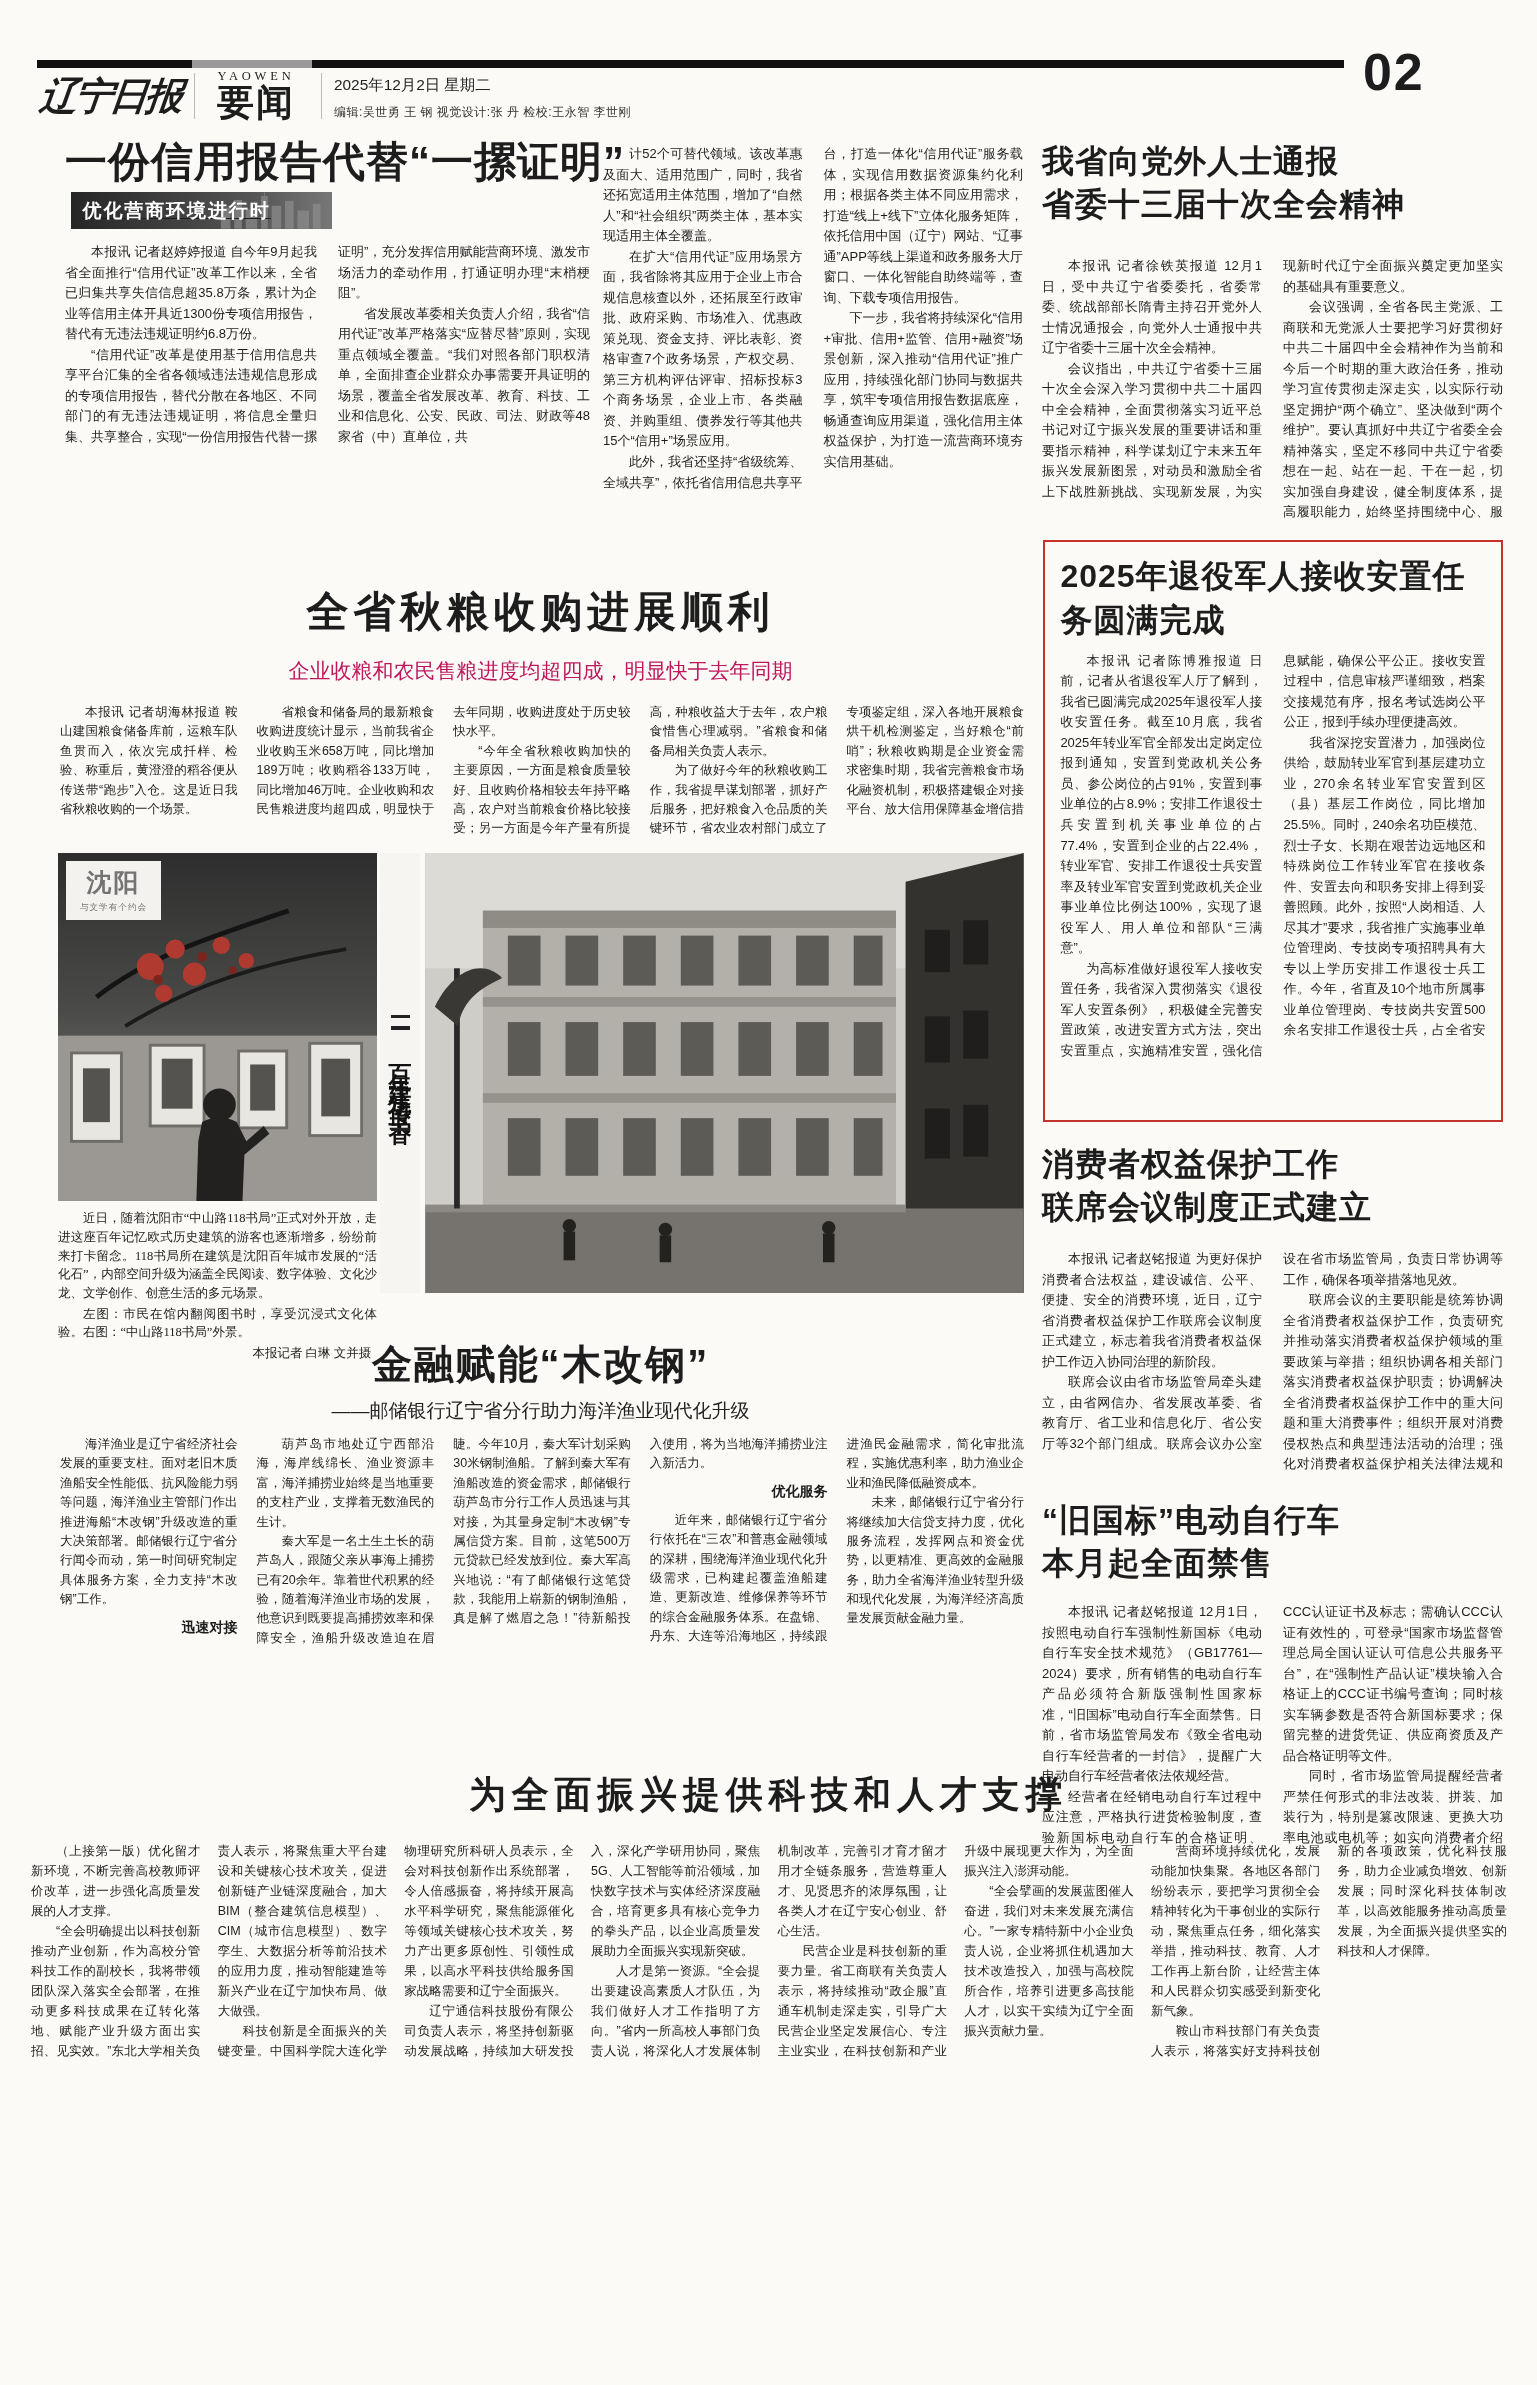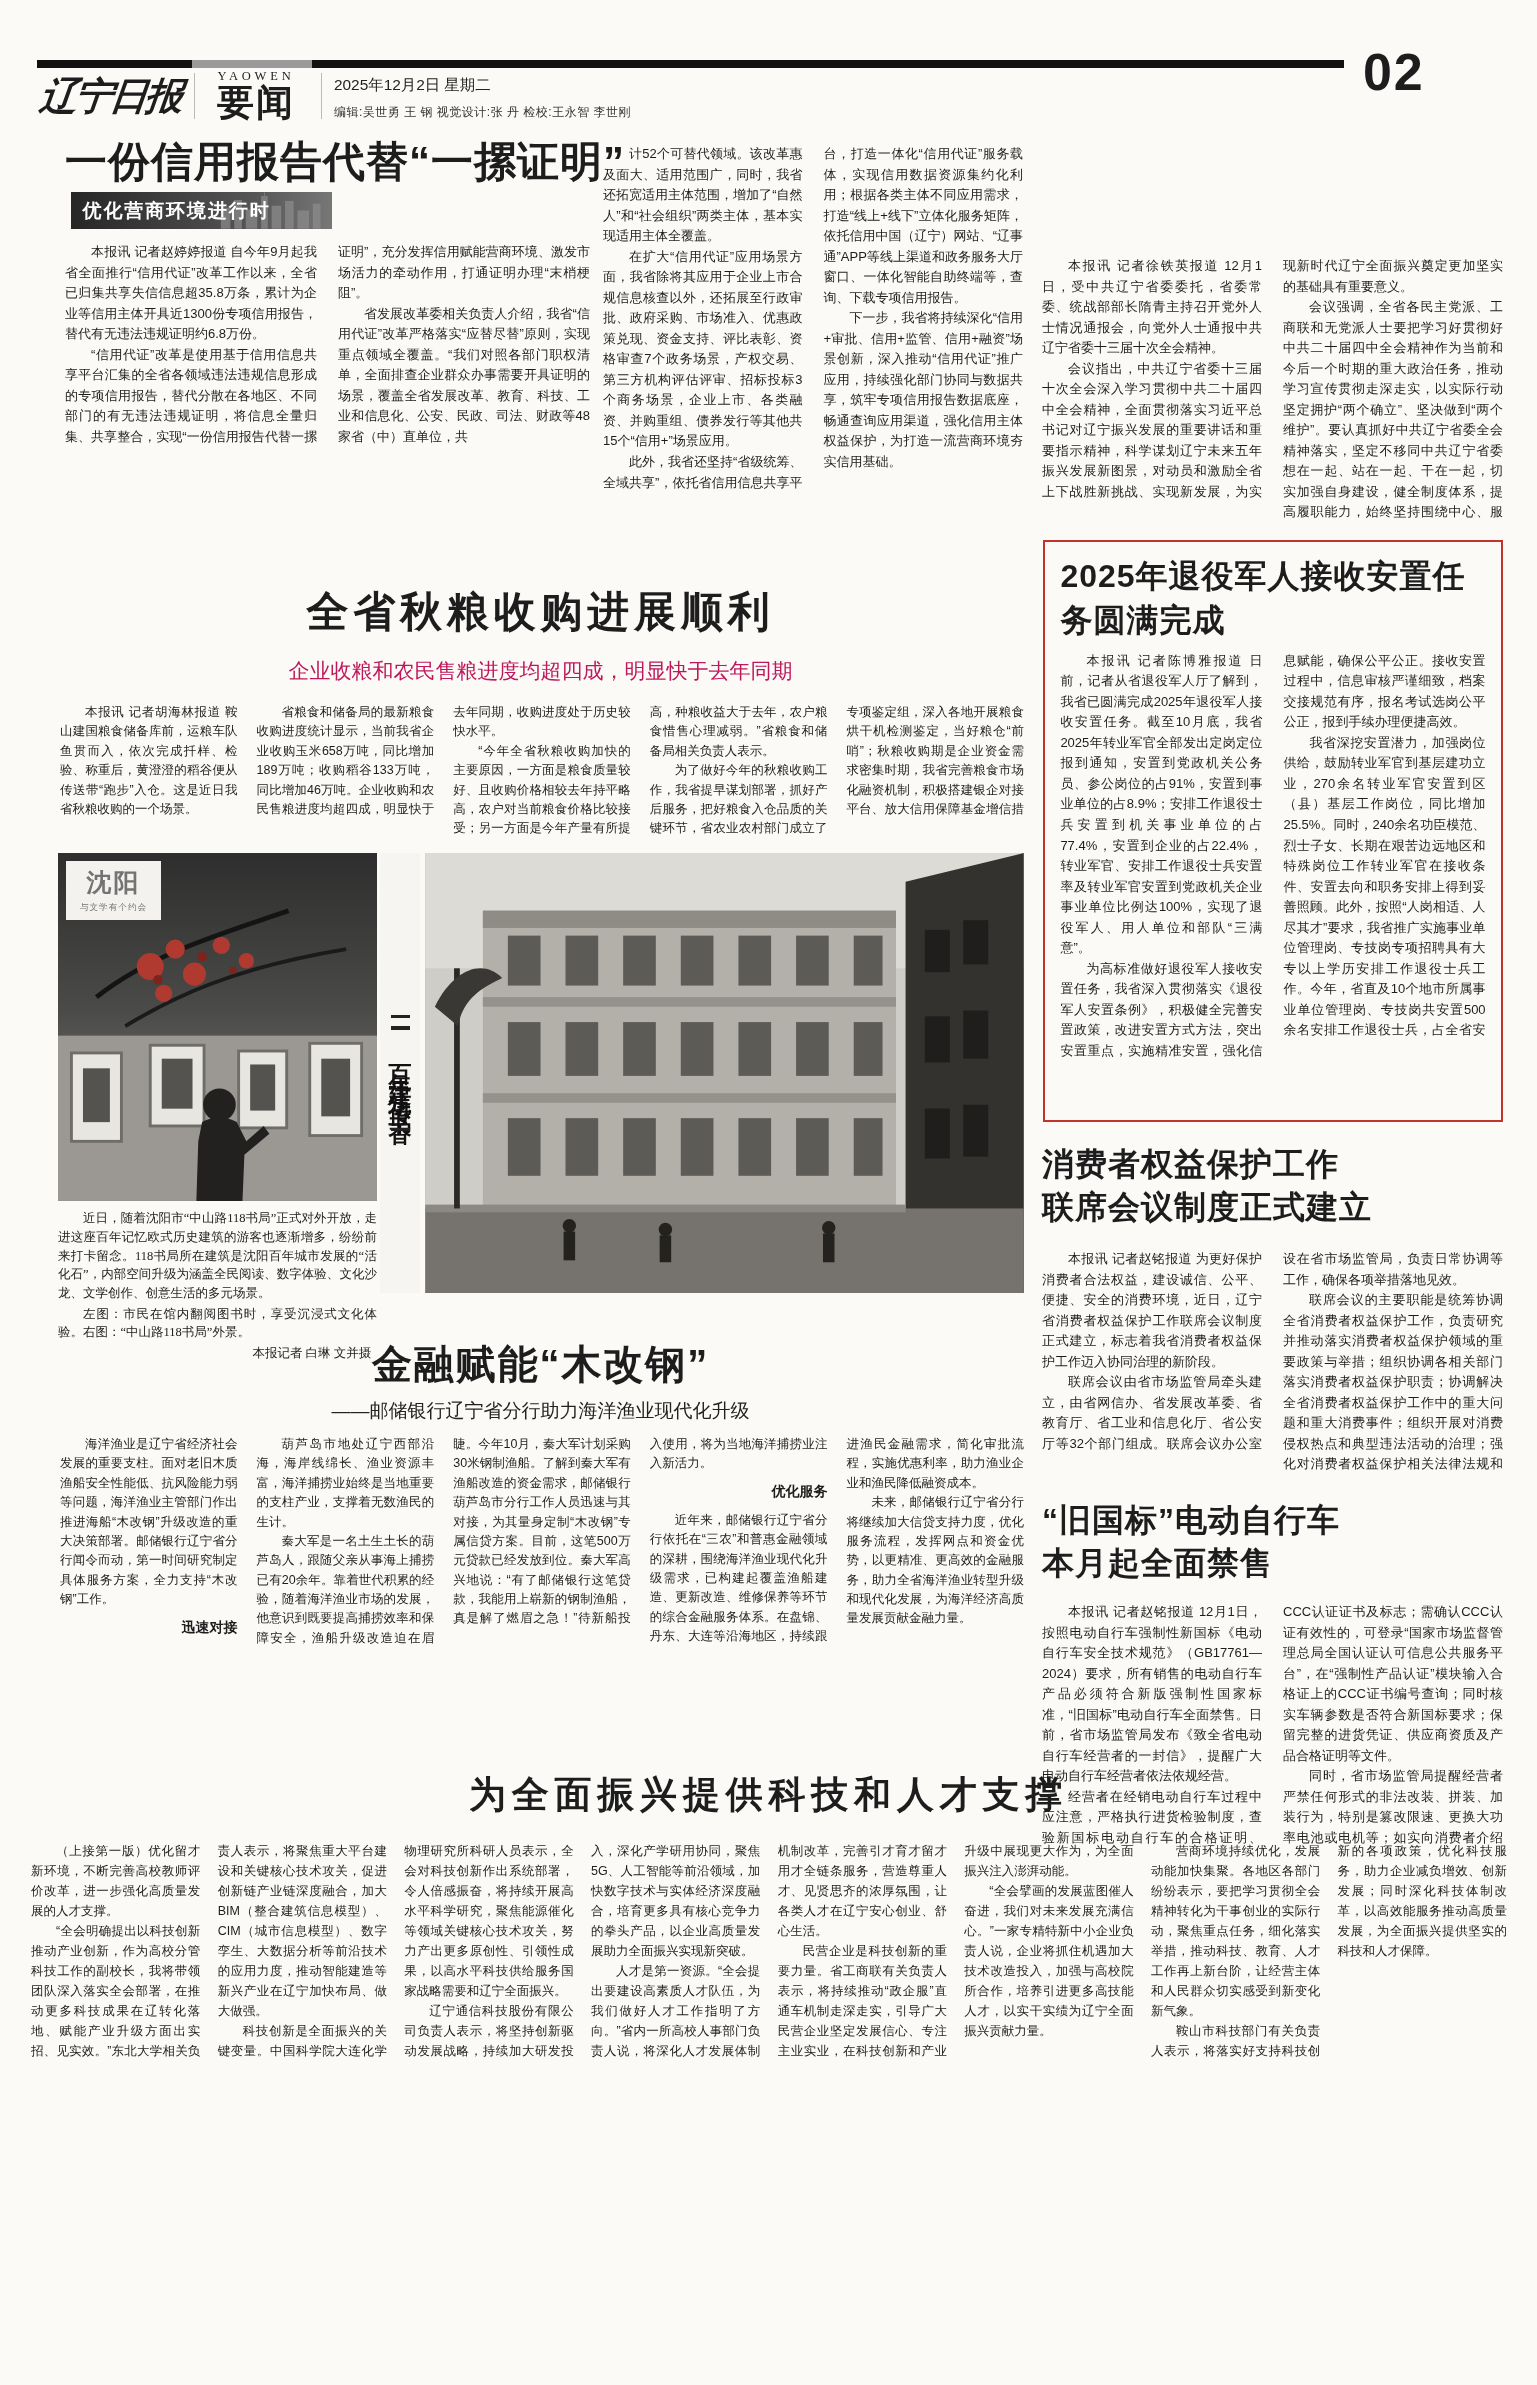--- a/index.html
+++ b/index.html
@@ -24,21 +24,21 @@
   .hl-serif{font-weight:bold;font-family:"Liberation Serif",serif;}
   .body-cols{column-gap:21px;font-size:13px;line-height:1.58;text-align:justify;overflow:hidden;}
   .body-cols p{margin:0;text-indent:2em;}
   .cols-2{column-count:2;}
   .cols-5{column-count:5;column-gap:19px;}
   .cols-8{column-count:8;column-gap:17.3px;}
   .subhead{column-span:none;text-align:right;font-weight:bold;font-size:14px;margin:7.7px 0;text-indent:0;}
   
   .a1-headline{position:absolute;left:65px;top:134px;font-size:42px;white-space:nowrap;letter-spacing:1px;}
   .kicker{position:absolute;left:71px;top:192px;width:261px;height:37px;
-          background:linear-gradient(90deg,#262626,#555 70%,#777);display:flex;align-items:center;overflow:hidden;}
+          background:linear-gradient(90deg,#262626,#555 70%,#777);display:flex;align-items:center;overflow:hidden;text-decoration:underline;}
   .kicker-text{color:#fff;font-weight:bold;font-size:19px;letter-spacing:1.9px;padding-left:11.5px;position:relative;z-index:2;white-space:nowrap;}
   .kicker svg{position:absolute;right:0;top:0;z-index:1;}
   .a1-body-l{position:absolute;left:65px;top:242px;width:525px;height:298px;}
   .a1-body-r{position:absolute;left:603px;top:144px;width:420px;height:396px;}
   
   .a2-headline{position:absolute;left:58px;top:584px;width:965px;text-align:center;
                font-size:42px;letter-spacing:4.8px;}
   .a2-subtitle{position:absolute;left:58px;top:657px;width:965px;text-align:center;font-size:21px;color:#be185d;}
   .a2-body{position:absolute;left:60px;top:703px;width:964px;height:144px;font-size:12.5px;line-height:1.55;}
   
@@ -268,20 +268,24 @@
         <p>葫芦岛市地处辽宁西部沿海，海岸线绵长、渔业资源丰富，海洋捕捞业始终是当地重要的支柱产业，支撑着无数渔民的生计。</p>
         <p>秦大军是一名土生土长的葫芦岛人，跟随父亲从事海上捕捞已有20余年。靠着世代积累的经验，随着海洋渔业市场的发展，他意识到既要提高捕捞效率和保障安全，渔船升级改造迫在眉睫。今年10月，秦大军计划采购30米钢制渔船。了解到秦大军有渔船改造的资金需求，邮储银行葫芦岛市分行工作人员迅速与其对接，为其量身定制“木改钢”专属信贷方案。目前，这笔500万元贷款已经发放到位。秦大军高兴地说：“有了邮储银行这笔贷款，我能用上崭新的钢制渔船，真是解了燃眉之急！”待新船投入使用，将为当地海洋捕捞业注入新活力。</p>
       </div>
     <h4 class="subhead">优化服务</h4>
     <div>
         <p>近年来，邮储银行辽宁省分行依托在“三农”和普惠金融领域的深耕，围绕海洋渔业现代化升级需求，已构建起覆盖渔船建造、更新改造、维修保养等环节的综合金融服务体系。在盘锦、丹东、大连等沿海地区，持续跟进渔民金融需求，简化审批流程，实施优惠利率，助力渔业企业和渔民降低融资成本。</p>
         <p>未来，邮储银行辽宁省分行将继续加大信贷支持力度，优化服务流程，发挥网点和资金优势，以更精准、更高效的金融服务，助力全省海洋渔业转型升级和现代化发展，为海洋经济高质量发展贡献金融力量。</p>
       </div>
   </div>
 
+  <div class="r-head hl-sans" style="top:140px;">
+    <div>我省向党外人士通报</div>
+    <div>省委十三届十次全会精神</div>
+  </div>
   <div class="r-body body-cols cols-2" style="top:256px;height:279px;">
       <p>本报讯 记者徐铁英报道 12月1日，受中共辽宁省委委托，省委常委、统战部部长隋青主持召开党外人士情况通报会，向党外人士通报中共辽宁省委十三届十次全会精神。</p>
       <p>会议指出，中共辽宁省委十三届十次全会深入学习贯彻中共二十届四中全会精神，全面贯彻落实习近平总书记对辽宁振兴发展的重要讲话和重要指示精神，科学谋划辽宁未来五年振兴发展新图景，对动员和激励全省上下战胜新挑战、实现新发展，为实现新时代辽宁全面振兴奠定更加坚实的基础具有重要意义。</p>
       <p>会议强调，全省各民主党派、工商联和无党派人士要把学习好贯彻好中共二十届四中全会精神作为当前和今后一个时期的重大政治任务，推动学习宣传贯彻走深走实，以实际行动坚定拥护“两个确立”、坚决做到“两个维护”。要认真抓好中共辽宁省委全会精神落实，坚定不移同中共辽宁省委想在一起、站在一起、干在一起，切实加强自身建设，健全制度体系，提高履职能力，始终坚持围绕中心、服务大局，在参政议政中聚众智，在民主监督中建诤言，在政党协商中献良策，为新时代辽宁全面振兴凝聚磅礴力量。</p>
     </div>
 
   <div class="redbox">
     <div class="redbox-head hl-sans">2025年退役军人接收安置任务圆满完成</div>
     <div class="redbox-body body-cols cols-2">
         <p>本报讯 记者陈博雅报道 日前，记者从省退役军人厅了解到，我省已圆满完成2025年退役军人接收安置任务。截至10月底，我省2025年转业军官全部发出定岗定位报到通知，安置到党政机关公务员、参公岗位的占91%，安置到事业单位的占8.9%；安排工作退役士兵安置到机关事业单位的占77.4%，安置到企业的占22.4%，转业军官、安排工作退役士兵安置率及转业军官安置到党政机关企业事业单位比例达100%，实现了退役军人、用人单位和部队“三满意”。</p>

